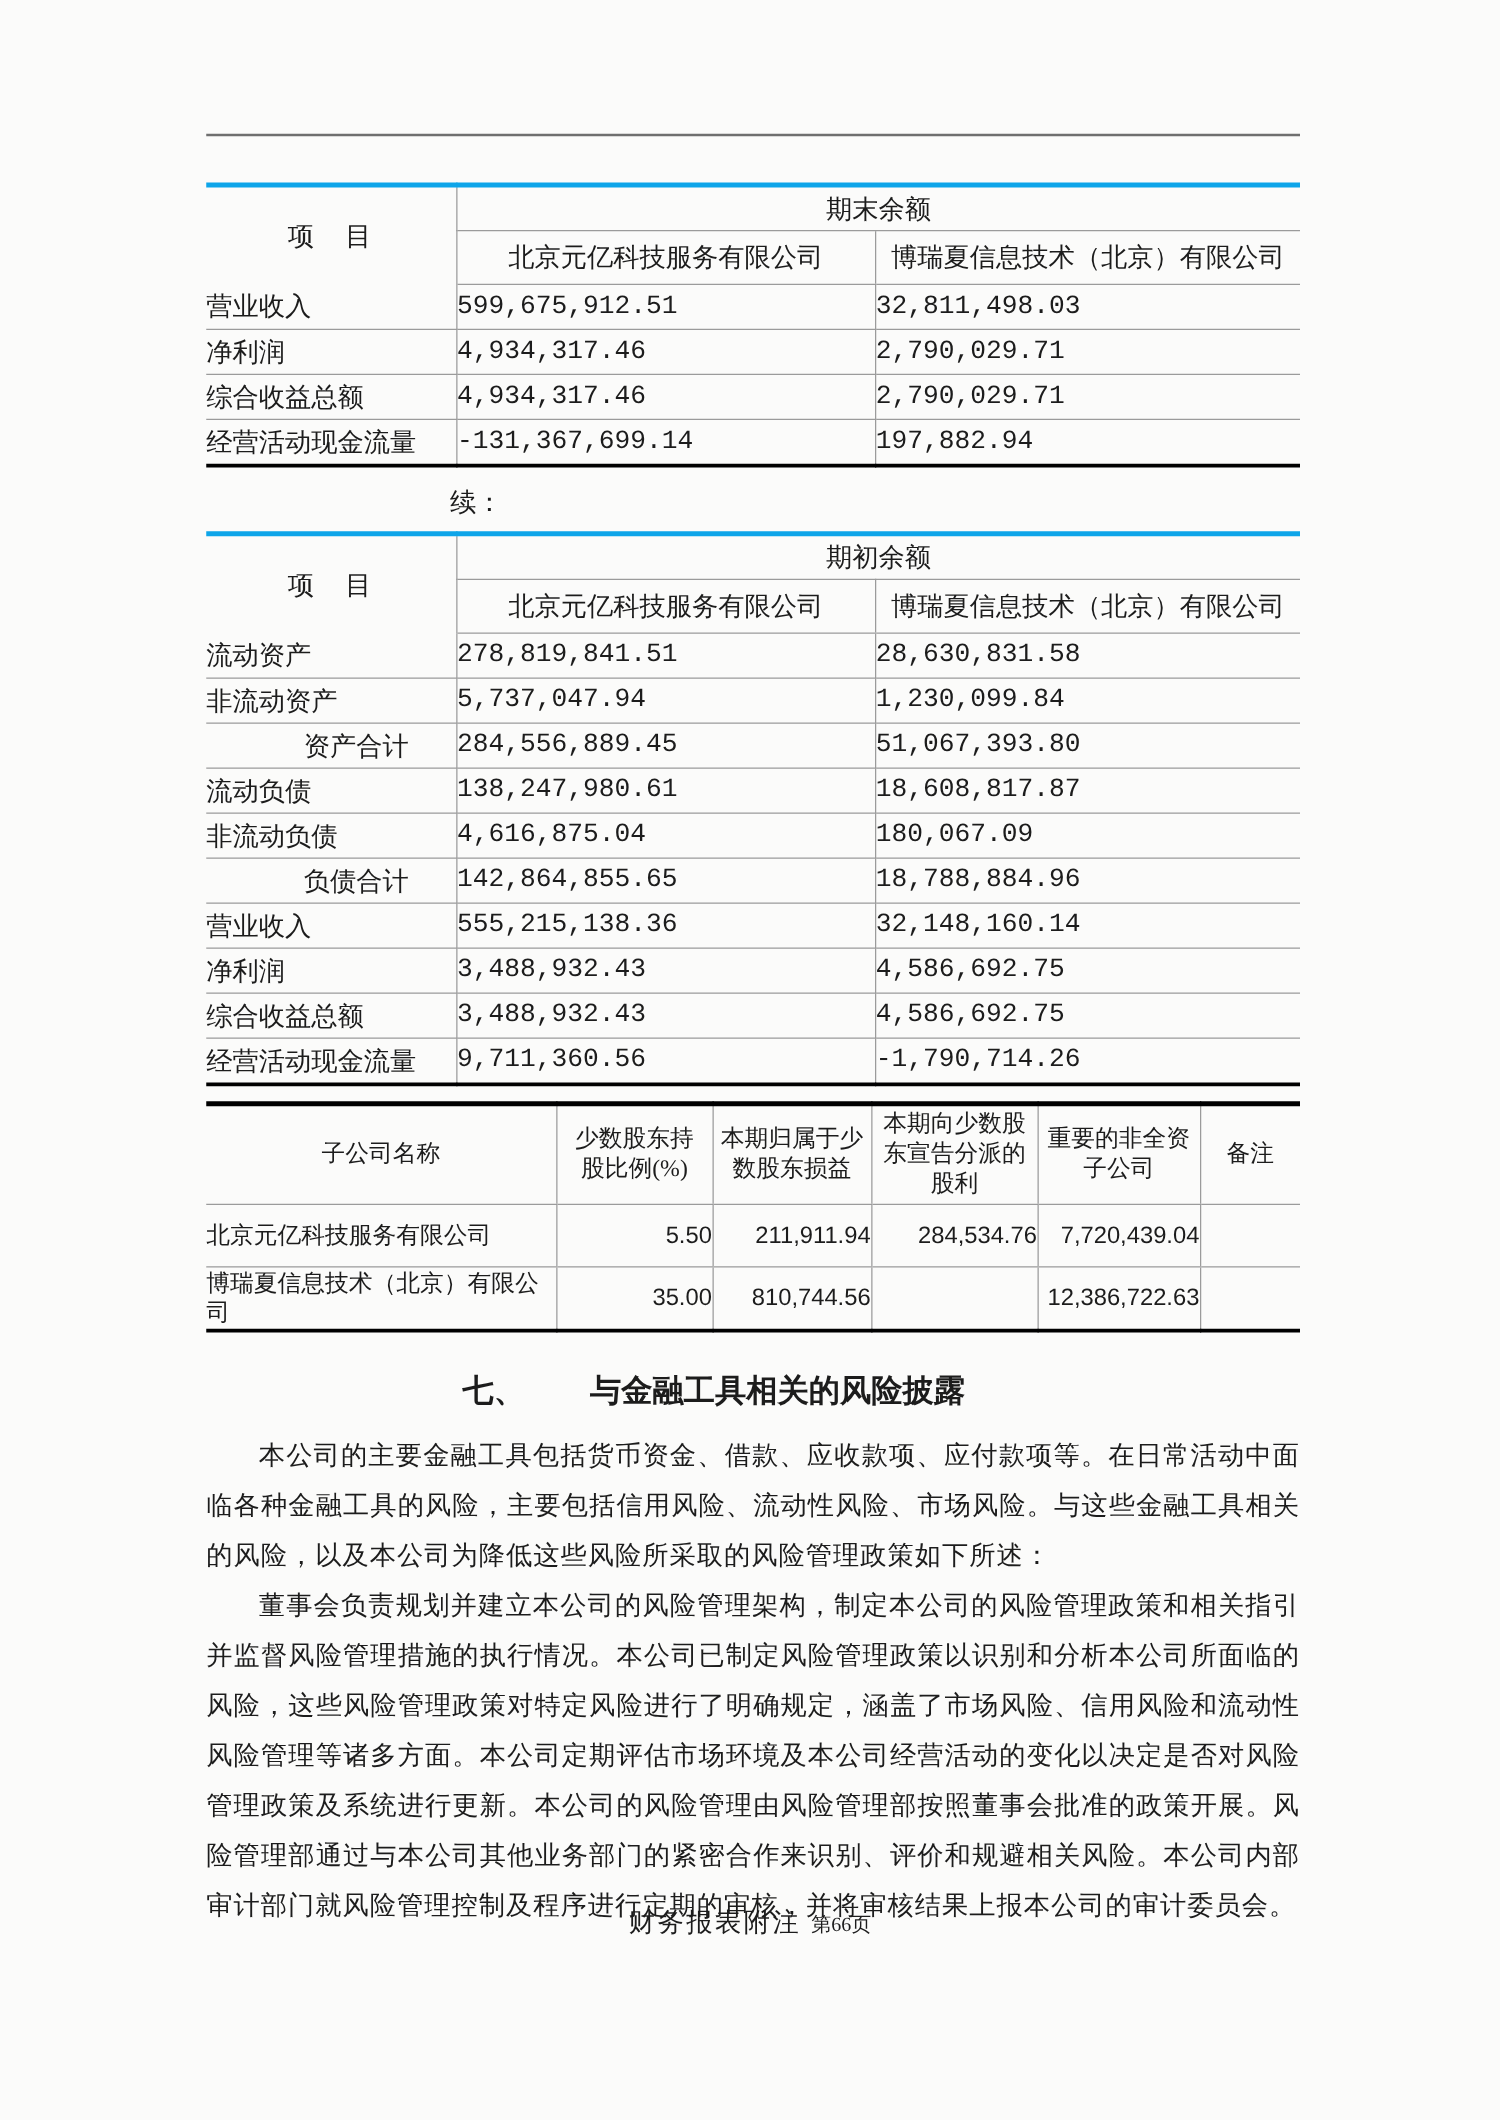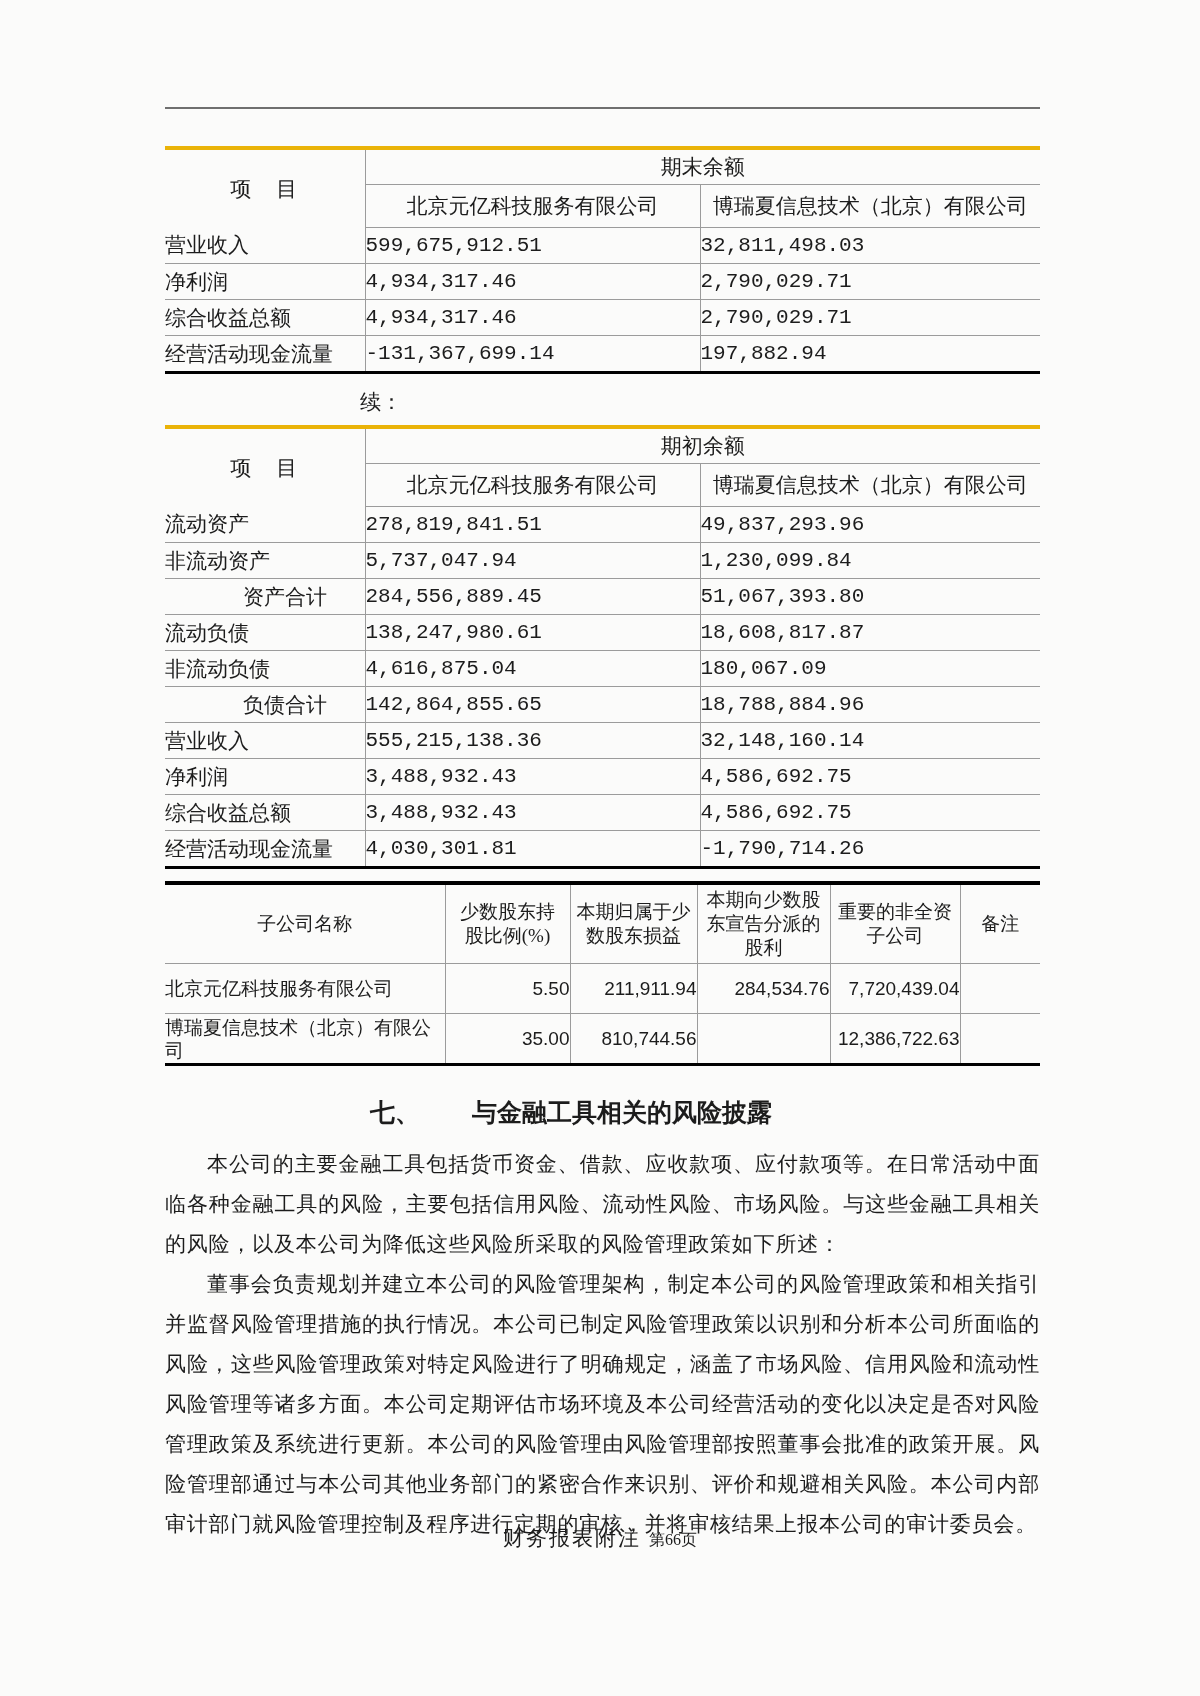--- a/index.html
+++ b/index.html
@@ -18,21 +18,21 @@
     border-top:2px solid #6f6f6f;
     height:0;
   }
 
   
   table.balance{
     margin-top:37px;
     width:875px;
     border-collapse:collapse;
     table-layout:fixed;
-    border-top:4px solid #eab308;
+    border-top:4px solid #0ea5e9;
     border-bottom:3px solid #000;
   }
   table.balance col.c-item{width:200px;}
   table.balance col.c-a{width:335px;}
   table.balance col.c-b{width:340px;}
   table.balance td{
     padding:0;
     vertical-align:middle;
     font-size:21px;
   }
@@ -220,21 +220,21 @@
           <td class="item-h" rowspan="2">项　目</td>
           <td class="group-h" colspan="2">期初余额</td>
         </tr>
         <tr class="h2">
           <td class="co-a">北京元亿科技服务有限公司</td>
           <td class="co-b">博瑞夏信息技术（北京）有限公司</td>
         </tr>
         <tr class="datarow">
           <td class="rlabel">流动资产</td>
           <td class="num col-a">278,819,841.51</td>
-          <td class="num">49,837,293.96</td>
+          <td class="num">28,630,831.58</td>
         </tr>
         <tr class="datarow">
           <td class="rlabel">非流动资产</td>
           <td class="num col-a">5,737,047.94</td>
           <td class="num">1,230,099.84</td>
         </tr>
         <tr class="datarow">
           <td class="rlabel indent">资产合计</td>
           <td class="num col-a">284,556,889.45</td>
           <td class="num">51,067,393.80</td>
@@ -264,21 +264,21 @@
           <td class="num col-a">3,488,932.43</td>
           <td class="num">4,586,692.75</td>
         </tr>
         <tr class="datarow">
           <td class="rlabel">综合收益总额</td>
           <td class="num col-a">3,488,932.43</td>
           <td class="num">4,586,692.75</td>
         </tr>
         <tr class="datarow">
           <td class="rlabel">经营活动现金流量</td>
-          <td class="num col-a">4,030,301.81</td>
+          <td class="num col-a">9,711,360.56</td>
           <td class="num">-1,790,714.26</td>
         </tr>
       </tbody>
     </table>
 
 
     <table class="subs">
       <colgroup>
         <col class="s-name">
           <col class="s-ratio">

